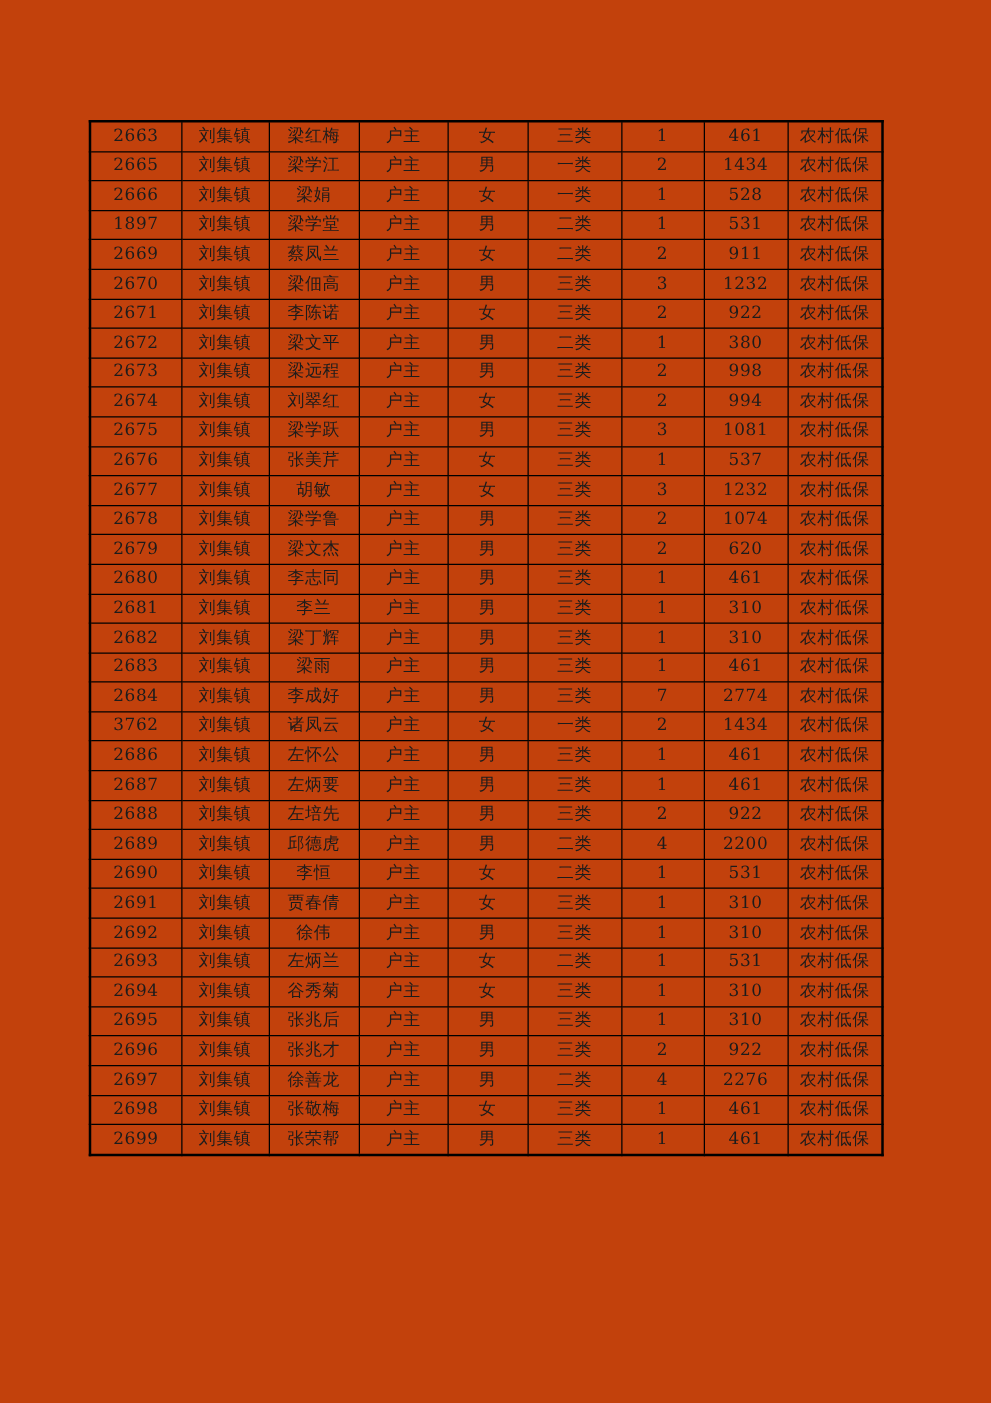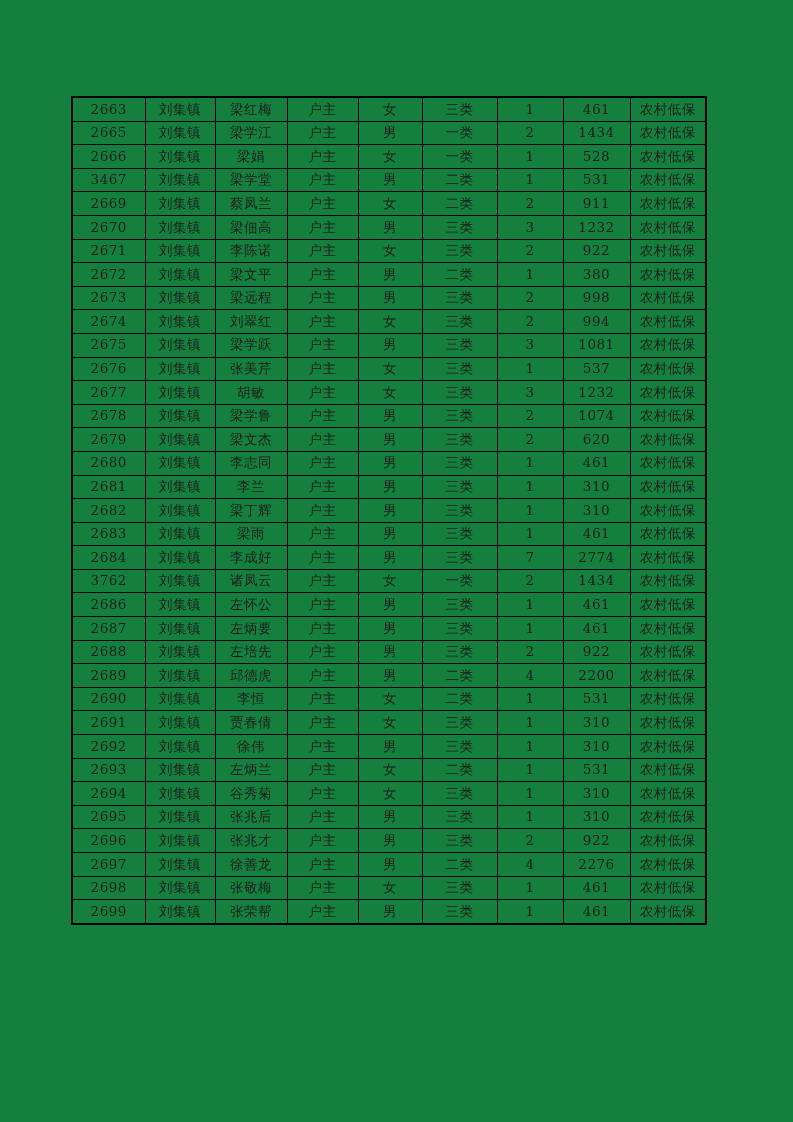--- a/index.html
+++ b/index.html
@@ -12,21 +12,21 @@
     height: 1122px;
     position: relative;
     font-family: "DejaVu Serif", "Liberation Serif", serif;
     color: #1c1c1c;
   }
   .page {
     position: absolute;
     left: 0; top: 0;
     width: 793px;
     height: 1122px;
-    background: #15803d;
+    background: #c2410c;
     overflow: hidden;
   }
   table.roster {
     position: absolute;
     left: 71px;
     top: 96px;
     width: 634px;
     border-collapse: collapse;
     table-layout: fixed;
     border: 2px solid #000000;
@@ -88,21 +88,21 @@
           <td>刘集镇</td>
           <td>梁娟</td>
           <td>户主</td>
           <td>女</td>
           <td>一类</td>
           <td>1</td>
           <td>528</td>
           <td>农村低保</td>
         </tr>
         <tr>
-          <td>3467</td>
+          <td>1897</td>
           <td>刘集镇</td>
           <td>梁学堂</td>
           <td>户主</td>
           <td>男</td>
           <td>二类</td>
           <td>1</td>
           <td>531</td>
           <td>农村低保</td>
         </tr>
         <tr>

